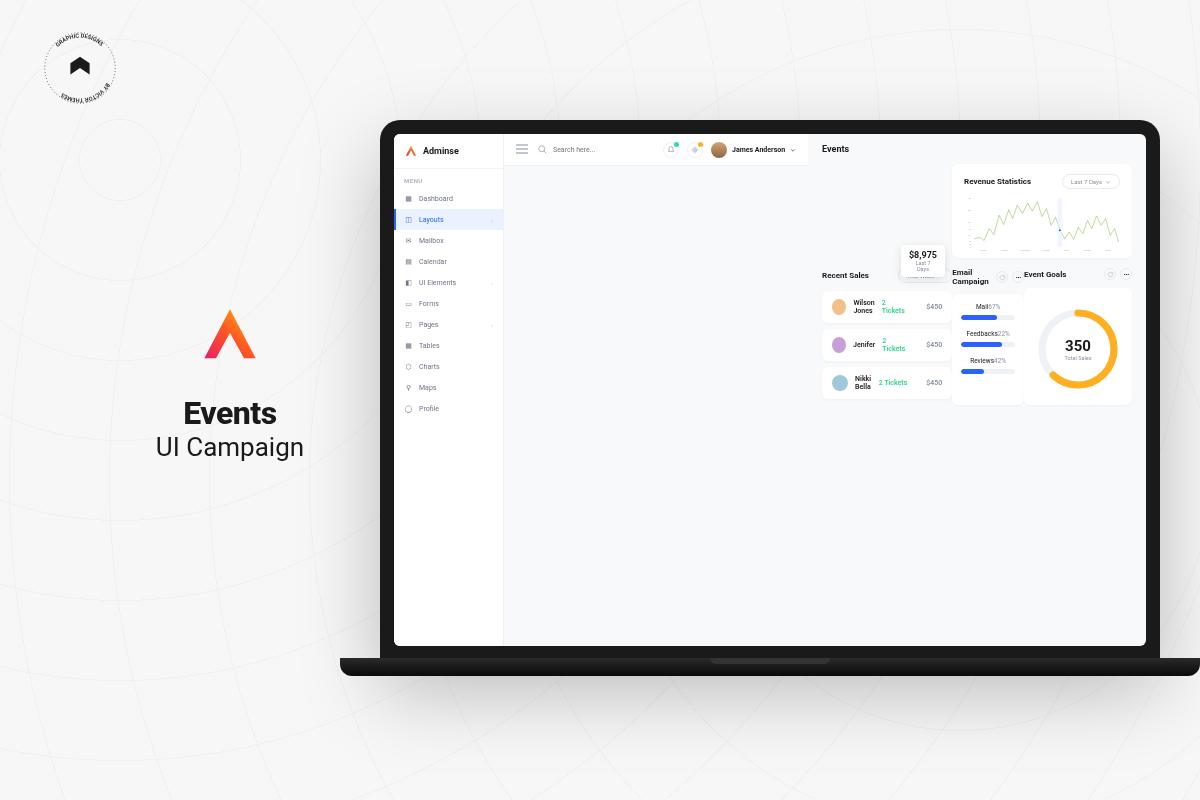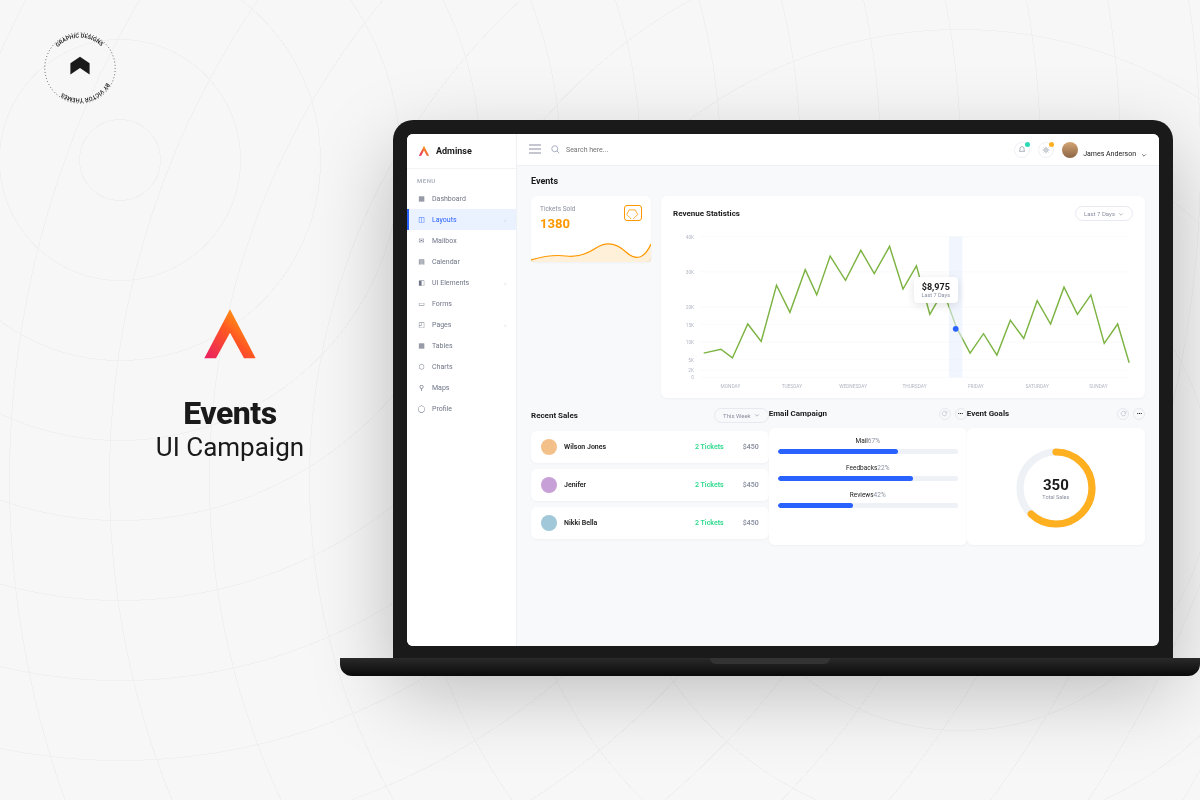--- a/index.html
+++ b/index.html
@@ -6,46 +6,46 @@
 body{width:1200px;height:800px;background:#f7f7f7;position:relative;overflow:hidden}
 .topo{position:absolute;inset:0;opacity:.06;background-image:repeating-radial-gradient(circle at 10% 20%,transparent 0,transparent 40px,#888 40px,#888 41px,transparent 41px,transparent 80px),repeating-radial-gradient(circle at 80% 60%,transparent 0,transparent 50px,#888 50px,#888 51px,transparent 51px,transparent 100px)}
 .badge-logo{position:absolute;top:28px;left:40px;width:80px;height:80px;border-radius:50%;display:flex;align-items:center;justify-content:center;flex-direction:column}
 .badge-logo svg{width:80px;height:80px}
 .promo{position:absolute;left:90px;top:300px;width:280px;text-align:center}
 .promo .logo{width:70px;height:70px;margin:0 auto 20px}
 .promo h1{font-size:32px;font-weight:800;color:#1a1a1a;letter-spacing:-.5px}
 .promo h2{font-size:26px;font-weight:400;color:#1a1a1a;margin-bottom:14px}
 .promo p{font-size:15px;color:#333}
 .promo p b{font-weight:800}
-.laptop{position:absolute;right:27px;top:120px;width:780px;height:540px;background:#1a1a1a;border-radius:20px 20px 0 0;padding:14px;box-shadow:0 30px 80px rgba(0,0,0,.25)}
+.laptop{position:absolute;right:40px;top:120px;width:780px;height:540px;background:#1a1a1a;border-radius:20px 20px 0 0;padding:14px;box-shadow:0 30px 80px rgba(0,0,0,.25)}
 .laptop-base{position:absolute;right:0;top:658px;width:860px;height:18px;background:linear-gradient(#2a2a2a,#0a0a0a);border-radius:0 0 12px 12px}
 .laptop-base::before{content:"";position:absolute;left:50%;top:0;transform:translateX(-50%);width:120px;height:6px;background:#333;border-radius:0 0 8px 8px}
 .screen{width:100%;height:100%;background:#f8f9fb;border-radius:6px;display:flex;overflow:hidden;font-size:7px}
 .sidebar{width:110px;background:#fff;border-right:1px solid #eef0f4;display:flex;flex-direction:column}
 .sb-logo{display:flex;align-items:center;gap:5px;padding:10px;border-bottom:1px solid #f3f3f6}
 .sb-logo-mark{width:14px;height:14px}
 .sb-logo-text{font-weight:700;font-size:9px;color:#1a1a1a}
 .sb-section{padding:8px 10px 4px;font-size:6px;font-weight:700;color:#b0b5c2;letter-spacing:.5px}
 .sb-item{display:flex;align-items:center;gap:6px;padding:6px 10px;color:#6e7586;cursor:pointer;position:relative}
 .sb-item.active{background:#eaf1ff;color:#2962ff}
 .sb-item.active::before{content:"";position:absolute;left:0;top:0;bottom:0;width:2px;background:#2962ff}
 .sb-ico{width:9px;height:9px;display:inline-flex;align-items:center;justify-content:center;color:currentColor}
 .sb-label{flex:1}
 .sb-chev{font-size:6px;color:#c0c5d0}
-.main{flex:1;display:flex;flex-direction:column}
+.main{flex:1;display:flex;flex-direction:row}
 .topbar{height:32px;background:#fff;border-bottom:1px solid #eef0f4;display:flex;align-items:center;padding:0 12px;gap:10px}
 .tb-menu{color:#8a90a0}
 .tb-search{flex:1;display:flex;align-items:center;gap:6px;color:#aab0bf}
 .tb-search input{border:none;outline:none;font-size:7px;color:#666;background:transparent;width:100px}
 .tb-right{display:flex;align-items:center;gap:8px}
 .tb-iconbtn{width:16px;height:16px;border-radius:50%;border:1px solid #eef0f4;display:flex;align-items:center;justify-content:center;color:#8a90a0;position:relative}
 .tb-dot{position:absolute;top:-1px;right:-1px;width:5px;height:5px;border-radius:50%;background:#2cd9b5}
 .tb-dot.yellow{background:#ffb020}
 .tb-avatar{width:16px;height:16px;border-radius:50%;background:linear-gradient(#d4a574,#8b6544)}
-.tb-user{display:flex;align-items:flex-end;gap:5px;color:#1a1a1a;font-weight:400}
+.tb-user{display:flex;align-items:center;gap:5px;color:#1a1a1a;font-weight:700}
 .content{flex:1;padding:10px 14px;overflow:auto}
 .page-title{font-size:9px;font-weight:700;color:#1a1a1a;margin-bottom:10px}
 .row{display:flex;gap:10px}
 .col-stats{width:120px;display:flex;flex-direction:column;gap:8px}
 .card{background:#fff;border-radius:6px;padding:9px;box-shadow:0 1px 3px rgba(20,30,60,.04)}
 .stat-card{position:relative;height:66px}
 .stat-label{font-size:6.5px;color:#8a90a0;margin-bottom:3px}
 .stat-val{font-size:13px;font-weight:700}
 .stat-val.blue{color:#2196f3}
 .stat-val.orange{color:#ff9800}
@@ -219,33 +219,20 @@
               </svg>
           </div>
         </div>
       </div>
 
       <div class="content">
         <div class="page-title">Events</div>
 
         <div class="row">
           <div class="col-stats" id="stats-col">
-              <div class="card stat-card">
-                <div class="stat-label">Tickets Sold</div>
-    <div class="stat-val orange">1380</div>
-    <span class="stat-ico orange">
-                  <svg width="14" height="12" viewBox="0 0 18 14">
-                    <path d="M4 3h8l3 6-7 7-7-7z" fill="none" stroke="currentColor"></path>
-                  </svg>
-                </span>
-    <svg class="stat-spark" viewBox="0 0 120 24" preserveAspectRatio="none">
-                  <path d="M0 22 Q20 16 35 18 T65 10 T95 14 T120 6 L120 24 L0 24 Z" fill="#ff9800" fill-opacity="0.15"></path>
-                  <path d="M0 22 Q20 16 35 18 T65 10 T95 14 T120 6" fill="none" stroke="#ff9800" stroke-width="1.2"></path>
-                </svg>
-              </div>
             </div>
 
           <div class="card chart-card">
             <div class="chart-head">
               <span class="chart-title">Revenue Statistics</span>
               <span class="chip">
                   <span>Last 7 Days</span>
                   <svg width="6" height="6" viewBox="0 0 10 10">
                     <path d="M2 4l3 3 3-3" fill="none" stroke="currentColor"></path>
                   </svg>

